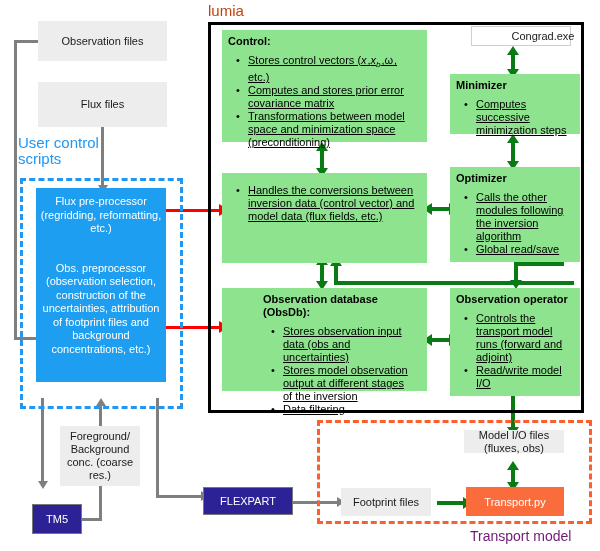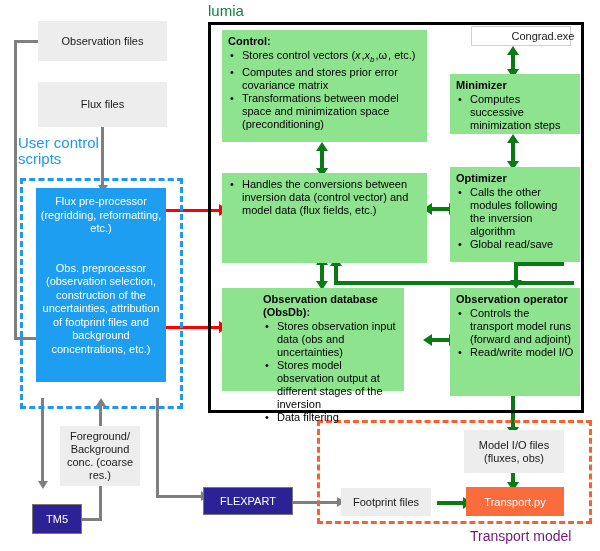--- a/index.html
+++ b/index.html
@@ -3,39 +3,39 @@
 <meta charset="utf-8">
 <style>
   html,body{margin:0;padding:0;background:#ffffff;}
   body{width:600px;height:551px;position:relative;overflow:hidden;
        font-family:"Liberation Sans","DejaVu Sans",sans-serif;color:#000;}
   #stage{position:absolute;left:0;top:0;width:600px;height:551px;}
 
   .abs{position:absolute;box-sizing:border-box;}
 
   
-  .title-lumia{font-size:15px;color:#15803d;}
+  .title-lumia{font-size:15px;color:#c2410c;}
   .label-user{font-size:15px;color:#2196f3;line-height:16px;}
   .label-transport{font-size:14px;color:#701a75;}
 
   
   .grey-box{background:#ededed;display:flex;align-items:center;justify-content:center;
             text-align:center;font-size:11px;line-height:13px;color:#1a1a1a;}
   .blue-box{background:#1e9ef0;color:#ffffff;display:flex;align-items:center;
             justify-content:center;text-align:center;font-size:11px;line-height:13.5px;padding:2px;}
   .navy-box{background:#2c2296;color:#ffffff;display:flex;align-items:center;
             justify-content:center;text-align:center;font-size:11px;border:1px solid #777;}
   .orange-box{background:#fb6c3c;color:#ffffff;display:flex;align-items:center;
               justify-content:center;text-align:center;font-size:11px;}
   .green-box{background:#8ee48e;color:#000;font-size:11px;line-height:13px;padding:5px 6px 5px 6px;}
   .white-box{background:#ffffff;border:1px solid #cfcfcf;display:flex;align-items:center;
              justify-content:center;text-align:center;font-size:11px;color:#1a1a1a;}
 
   .gb-head{font-weight:bold;font-size:11px;display:block;margin-bottom:1px;}
-  ul.gb-list{margin:0;padding:0;list-style:none;}
+  ul.gb-list{margin:6px;padding:0;list-style:none;text-decoration:underline;}
   ul.gb-list li{position:relative;padding-left:14px;margin:0 0 0 0;}
   ul.gb-list li:before{content:"\2022";position:absolute;left:2px;top:0;}
 
   
   .black-frame{border:3px solid #000;background:transparent;}
   .blue-dash{border:3px dashed #2196f3;background:transparent;}
   .orange-dash{border:3px dashed #fb5f2d;background:transparent;}
 
   
   .ln{position:absolute;}
@@ -191,21 +191,21 @@
   </div>
 
   <div class="abs green-box" style="left:450px;top:167px;width:130px;height:95px;">
     <span class="gb-head">Optimizer</span>
     <ul class="gb-list">
       <li>Calls the other modules following the inversion algorithm</li>
       <li>Global read/save</li>
     </ul>
   </div>
 
-  <div class="abs green-box" style="left:222px;top:288px;width:182px;height:103px;padding-left:41px;">
+  <div class="abs green-box" style="left:222px;top:288px;width:205px;height:103px;padding-left:41px;">
     <span class="gb-head">Observation database (ObsDb):</span>
     <ul class="gb-list">
       <li>Stores observation input data (obs and uncertainties)</li>
       <li>Stores model observation output at different stages of the inversion</li>
       <li>Data filtering</li>
     </ul>
   </div>
 
   <div class="abs green-box" style="left:450px;top:288px;width:130px;height:108px;">
     <span class="gb-head">Observation operator</span>
@@ -228,17 +228,17 @@
   </div>
 
   <div class="abs grey-box" style="left:341px;top:488px;width:90px;height:28px;">
     <span>Footprint files</span>
   </div>
 
   <div class="abs orange-box" style="left:466px;top:487px;width:98px;height:29px;">
     <span>Transport.py</span>
   </div>
 
-  <div class="abs grey-box" style="left:464px;top:430px;width:100px;height:43px;line-height:13px;justify-content:flex-end;">
+  <div class="abs grey-box" style="left:464px;top:430px;width:100px;height:23px;line-height:13px;justify-content:flex-end;">
     <span>Model I/O files (fluxes, obs)</span>
   </div>
 
 </div>
 
 </body></html>

